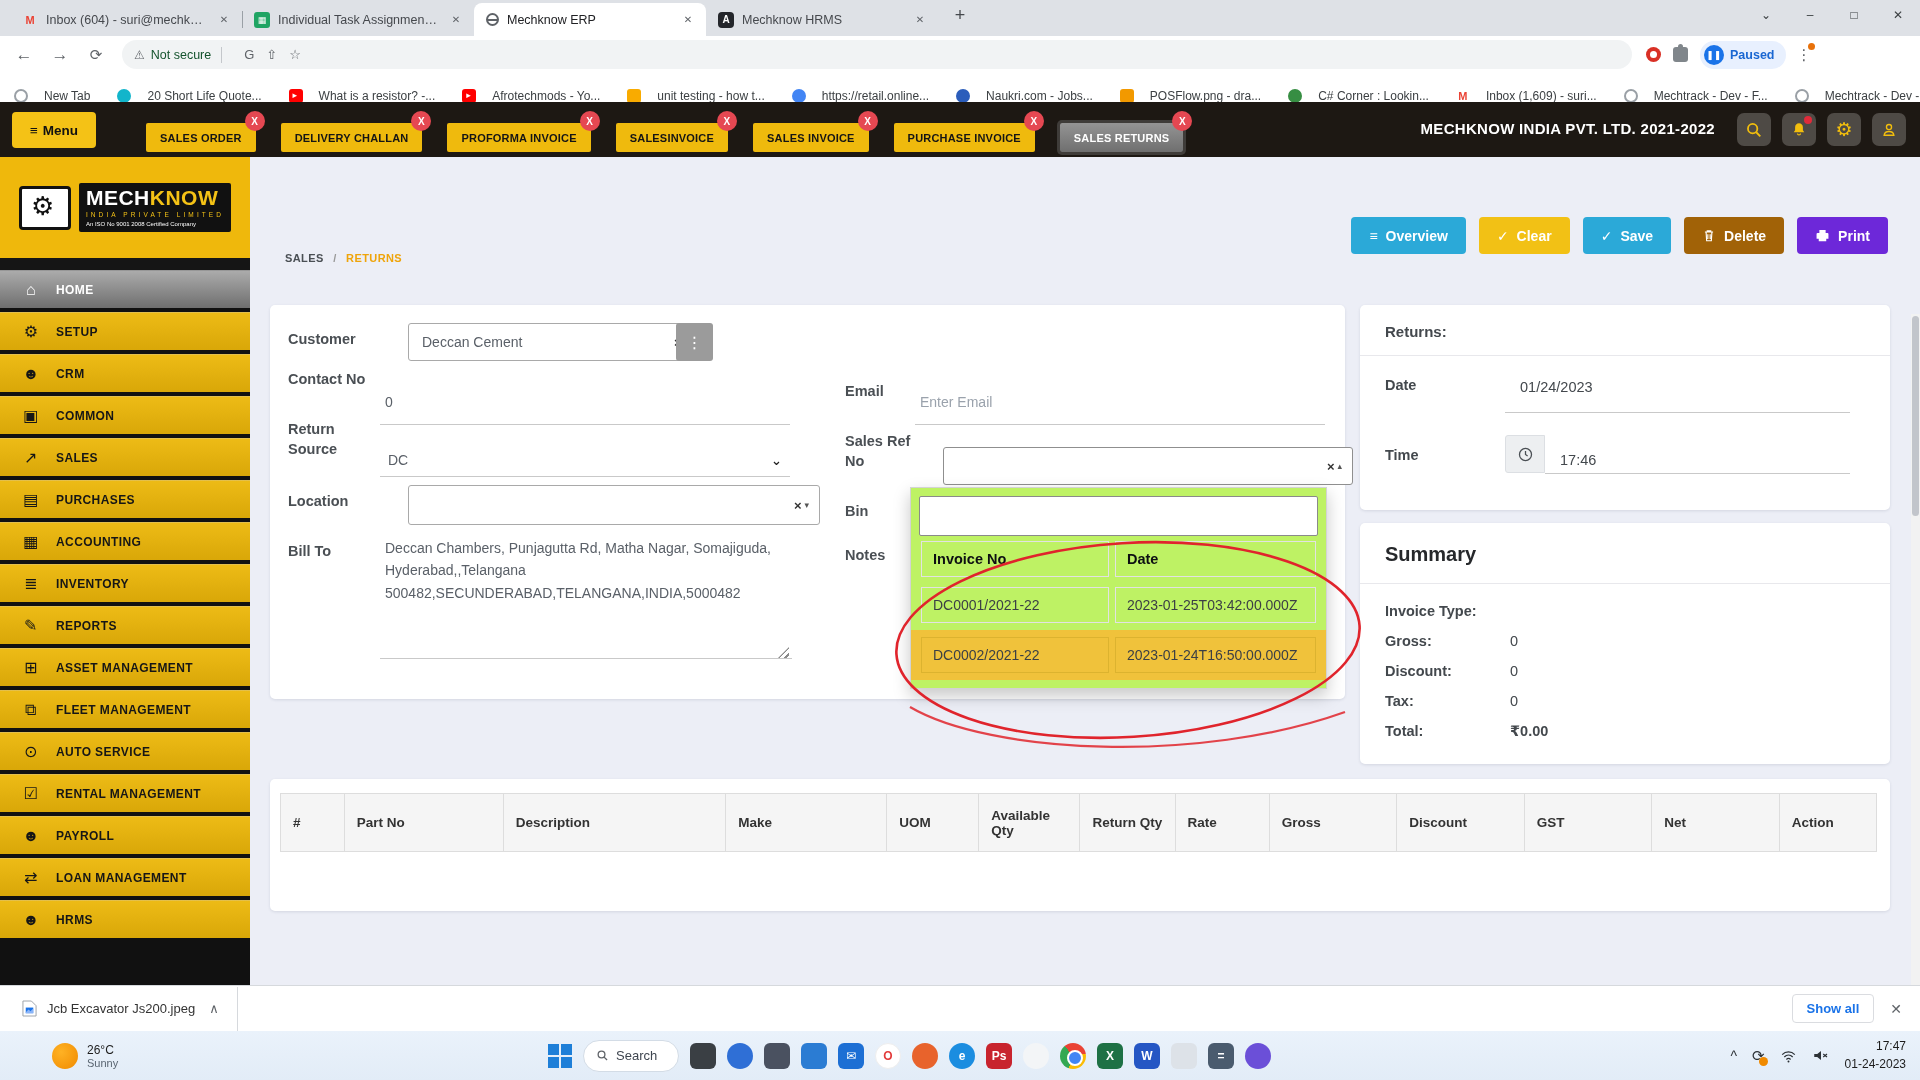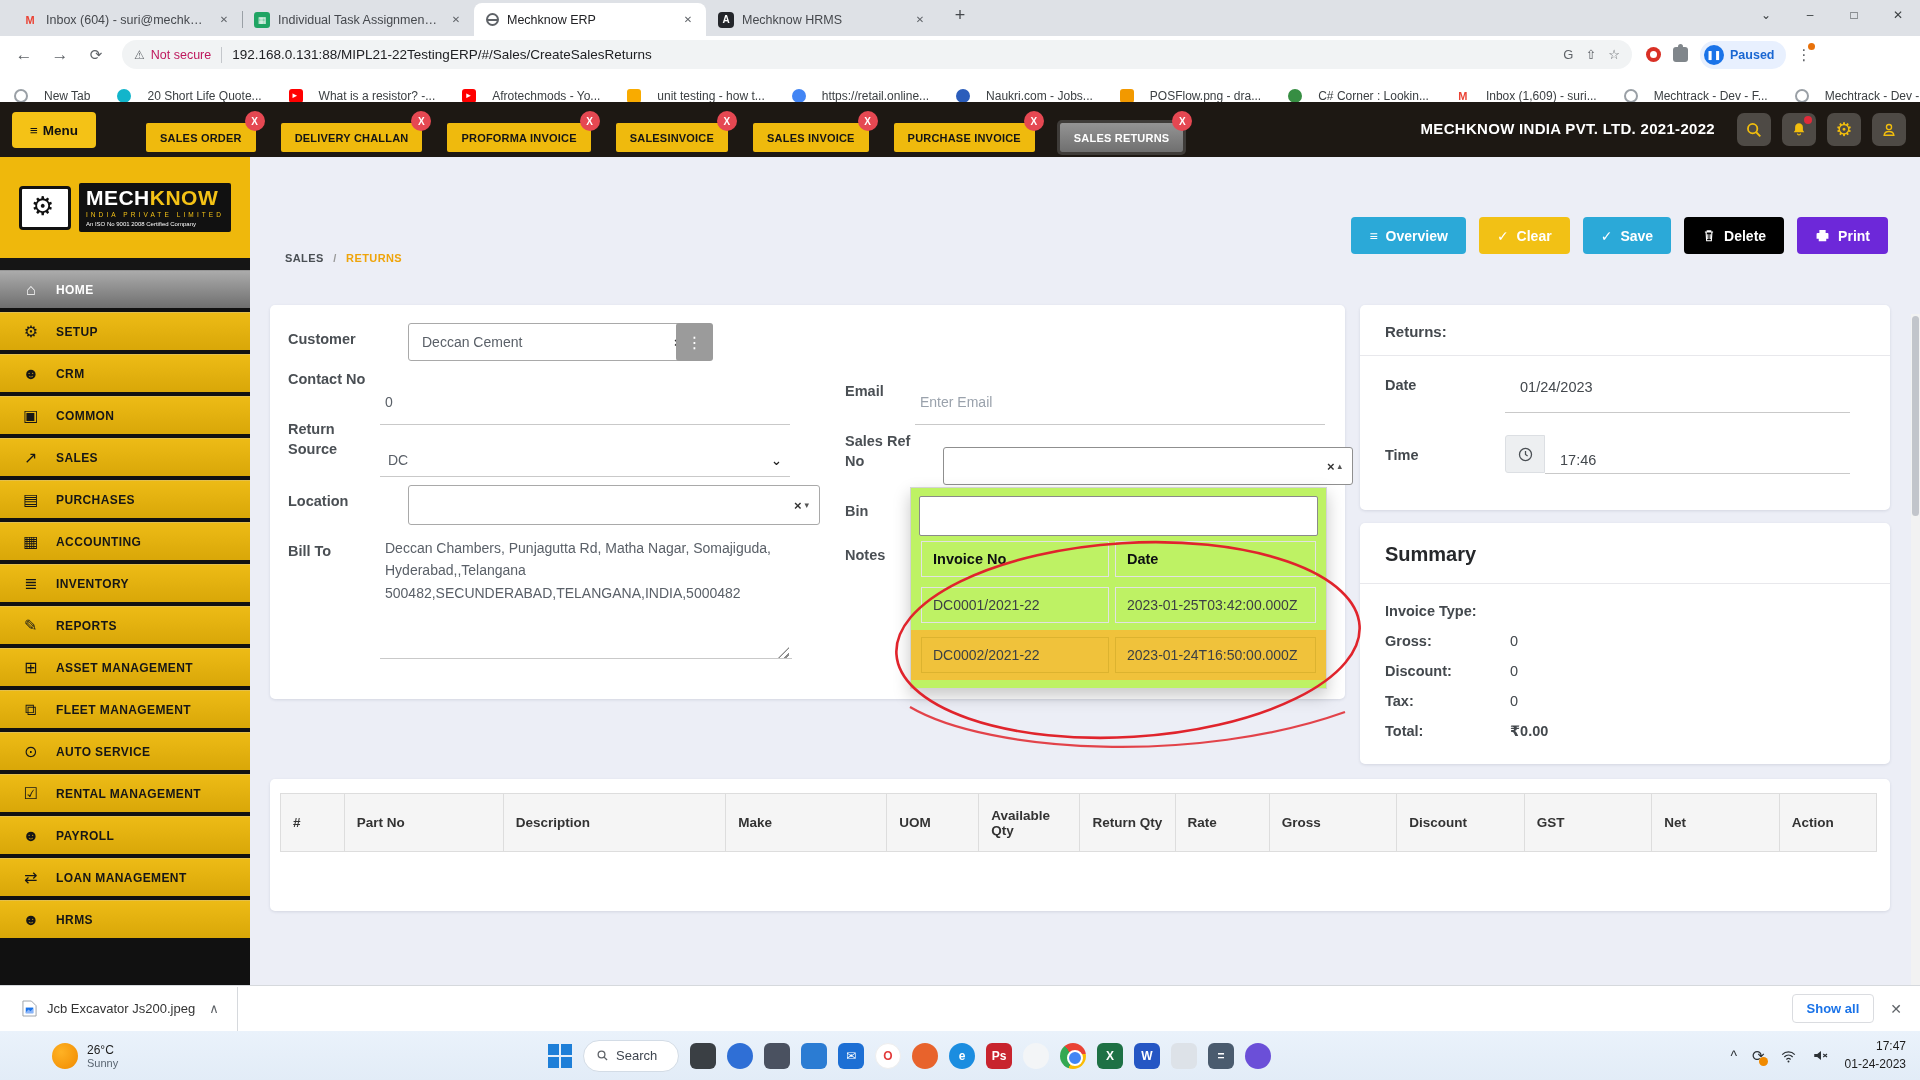--- a/index.html
+++ b/index.html
@@ -23,21 +23,21 @@
   .newtab{ margin-left:8px; margin-bottom:6px; font-size:18px; color:#45484d; width:28px; height:28px; text-align:center; line-height:26px; border-radius:50%; }
   .winctl{ margin-left:auto; display:flex; align-items:flex-start; height:36px; }
   .winctl span{ width:44px; height:30px; display:flex; align-items:center; justify-content:center; color:#3c4043; font-size:12px; }
 
   
   .navbar{ position:absolute; left:0; top:36px; width:1920px; height:37px; background:#fff; display:flex; align-items:center; }
   .navico{ font-size:17px; color:#5f6368; width:32px; text-align:center; }
   .nav-back{ margin-left:8px; } .nav-fwd{ margin-left:4px; } .nav-reload{ margin-left:4px; font-size:15px; }
   .omnibox{ margin-left:10px; width:1510px; height:29px; background:#F1F3F4; border-radius:15px; display:flex; align-items:center; padding:0 12px; }
   .omnibox .warn{ color:#5f6368; font-size:12px; margin-right:6px; }
-  .omnibox .sec{ color:#be185d; font-size:12.5px; }
+  .omnibox .sec{ color:#14532d; font-size:12.5px; }
   .omnibox .div{ width:1px; height:16px; background:#c4c7cb; margin:0 10px; }
   .omnibox .url{ color:#202124; font-size:13.5px; flex:1; white-space:nowrap; overflow:hidden; }
   .omni-ic{ color:#5f6368; font-size:13px; margin-left:12px; }
   .ext-red{ width:15px; height:15px; border-radius:50%; background:#D93025; margin-left:14px; position:relative; }
   .ext-red:before{ content:""; position:absolute; left:4px; top:4px; width:7px; height:7px; border-radius:50%; background:#fff; }
   .puzzle{ width:15px; height:15px; border-radius:3px; background:#80868b; margin-left:12px; position:relative; }
   .puzzle:before{ content:""; position:absolute; left:5px; top:-3px; width:5px; height:5px; border-radius:50%; background:#80868b; }
   .paused-chip{ margin-left:12px; height:28px; background:#E8F0FE; border-radius:14px; display:flex; align-items:center; padding:0 12px 0 4px; gap:6px; }
   .paused-chip .pc-ic{ width:20px; height:20px; border-radius:50%; background:#1a73e8; color:#fff; font-size:9px; display:flex; align-items:center; justify-content:center; }
   .paused-chip .pc-t{ color:#1a67d2; font-size:12.5px; font-weight:700; }
@@ -93,21 +93,21 @@
 
   
   .content{ position:absolute; left:250px; top:157px; width:1670px; height:874px; background:#ECEEF6; }
   .pg-title{ position:absolute; left:35px; top:52px; font-size:25px; font-weight:800; color:#2e3338; letter-spacing:.2px; }
   .crumb{ position:absolute; left:35px; top:95px; font-size:11px; font-weight:800; letter-spacing:.4px; }
   .crumb .a{ color:#4a4f54; } .crumb .s{ color:#999; margin:0 6px; } .crumb .b{ color:#EFA40A; }
   .actions{ position:absolute; right:32px; top:60px; display:flex; gap:13px; }
   .abtn{ height:37px; border-radius:4px; display:flex; align-items:center; justify-content:center; gap:8px; color:#fff; font-weight:800; font-size:14px; padding:0 18px; }
   .abtn svg{ display:block; }
   .b-overview{ background:#2BA9D8; } .b-clear{ background:#F2C115; } .b-save{ background:#2BA9D8; }
-  .b-delete{ background:#000000; } .b-print{ background:#6d28d9; }
+  .b-delete{ background:#a16207; } .b-print{ background:#6d28d9; }
 
   .card{ position:absolute; background:#fff; border-radius:5px; box-shadow:0 1px 3px rgba(40,50,80,.12); }
   .form-card{ left:20px; top:148px; width:1075px; height:394px; }
   .lbl{ position:absolute; font-weight:800; color:#4a4f54; font-size:14.5px; width:82px; line-height:1.4; }
   .val{ color:#5a6068; font-size:14px; }
   .s2{ position:absolute; border:1px solid #a9a9a9; border-radius:3px; background:#fff; display:flex; align-items:center;margin-left:28px; }
   .s2 .sv{ flex:1; padding-left:13px; color:#5a6068; font-size:14px; }
   .s2 .sx{ color:#333; font-size:13px; font-weight:700; margin-right:3px; }
   .s2 .sc{ color:#555; font-size:9px; margin-right:10px; }
   .uline{ position:absolute; border:none; border-bottom:1px solid #c9c9c9; background:transparent; color:#5a6068; font-size:14px; padding:0 0 8px 5px; font-family:inherit; }
@@ -214,21 +214,20 @@
   </div>
 
   <div class="navbar">
     <span class="navico nav-back">←</span>
     <span class="navico nav-fwd">→</span>
     <span class="navico nav-reload">⟳</span>
     <div class="omnibox">
       <span class="warn">⚠</span>
       <span class="sec">Not secure</span>
       <span class="div"></span>
-      <span class="url">192.168.0.131:88/MIPL21-22TestingERP/#/Sales/CreateSalesReturns</span>
       <span class="omni-ic">G</span>
       <span class="omni-ic">⇧</span>
       <span class="omni-ic">☆</span>
     </div>
     <span class="ext-red"></span>
     <span class="puzzle"></span>
     <div class="paused-chip">
       <span class="pc-ic">❚❚</span>
       <span class="pc-t">Paused</span>
     </div>

